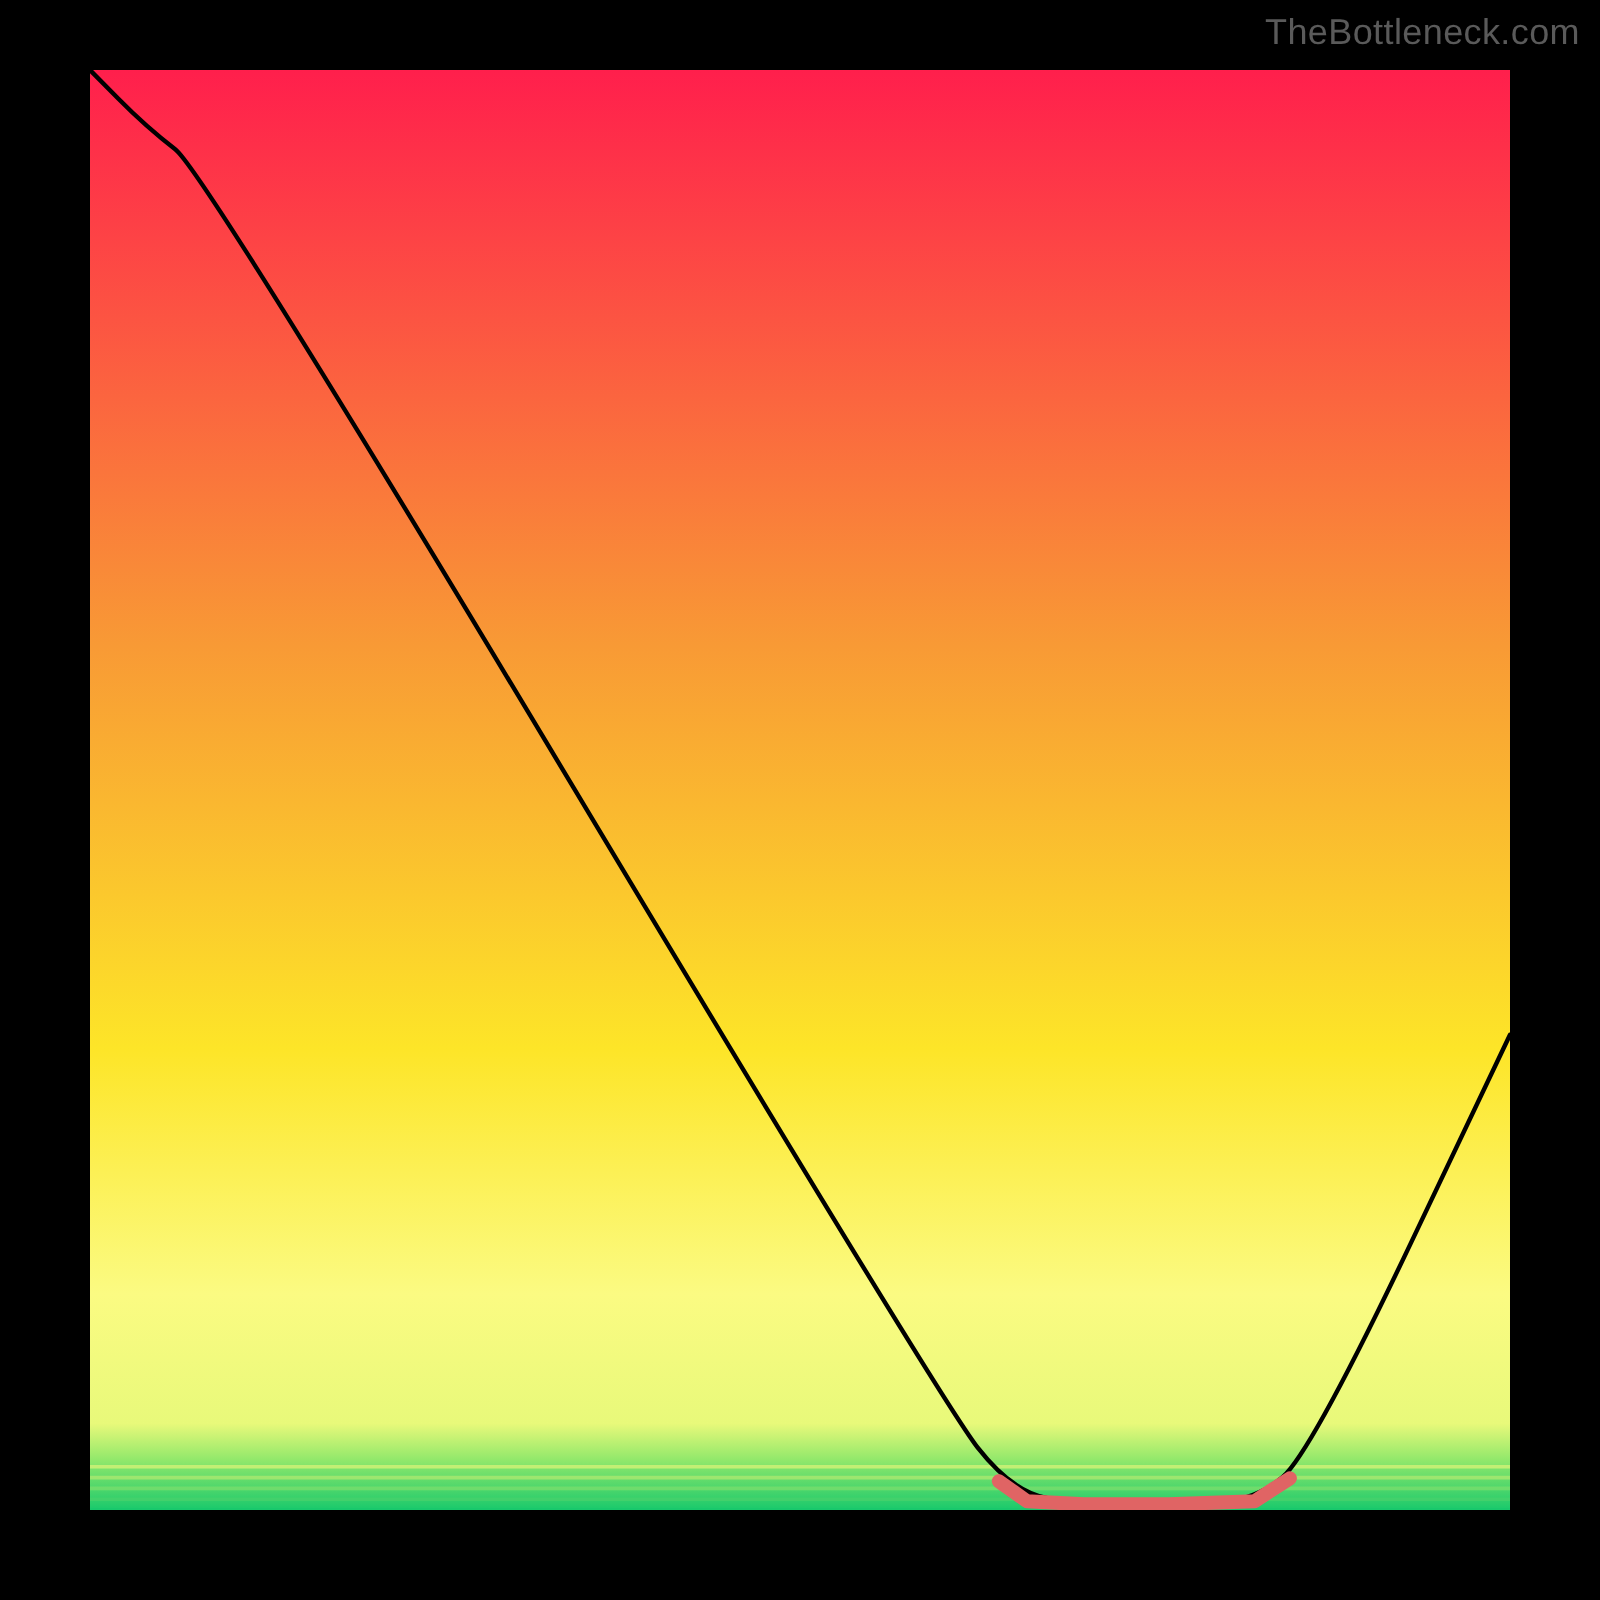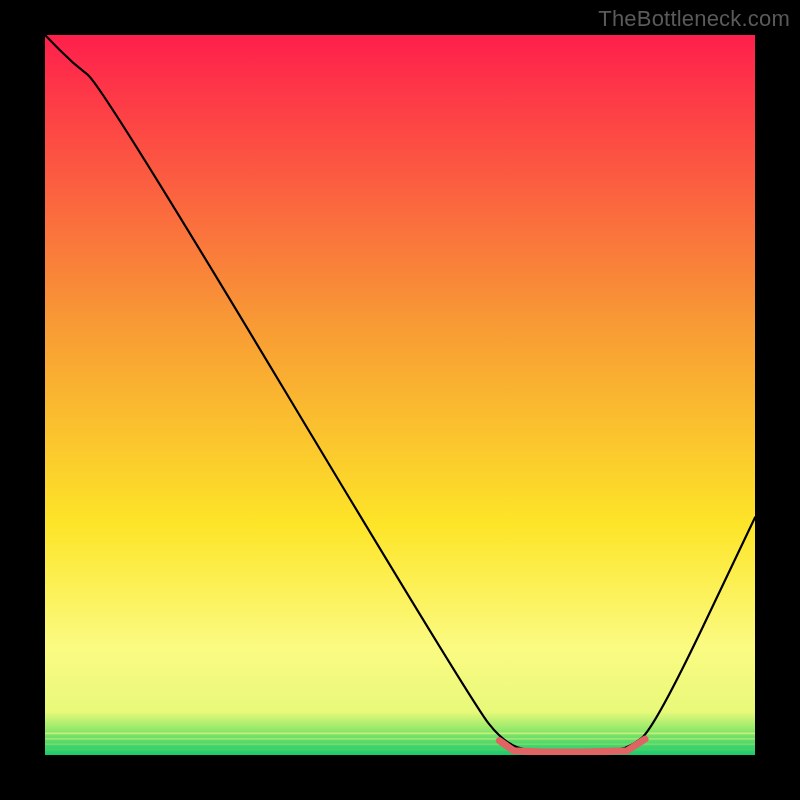--- a/index.html
+++ b/index.html
@@ -15,21 +15,21 @@
     position: relative;
     width: 800px;
     height: 800px;
     background: #000;
   }
   .watermark {
     position: absolute;
     top: 6px;
     right: 10px;
     color: #5a5a5a;
-    font-size: 22px;
+    font-size: 18px;
     font-weight: 500;
     letter-spacing: 0.2px;
     z-index: 5;
     user-select: none;
   }
   .plot-wrap {
     position: absolute;
     left: 45px;
     top: 35px;
     width: 710px;

